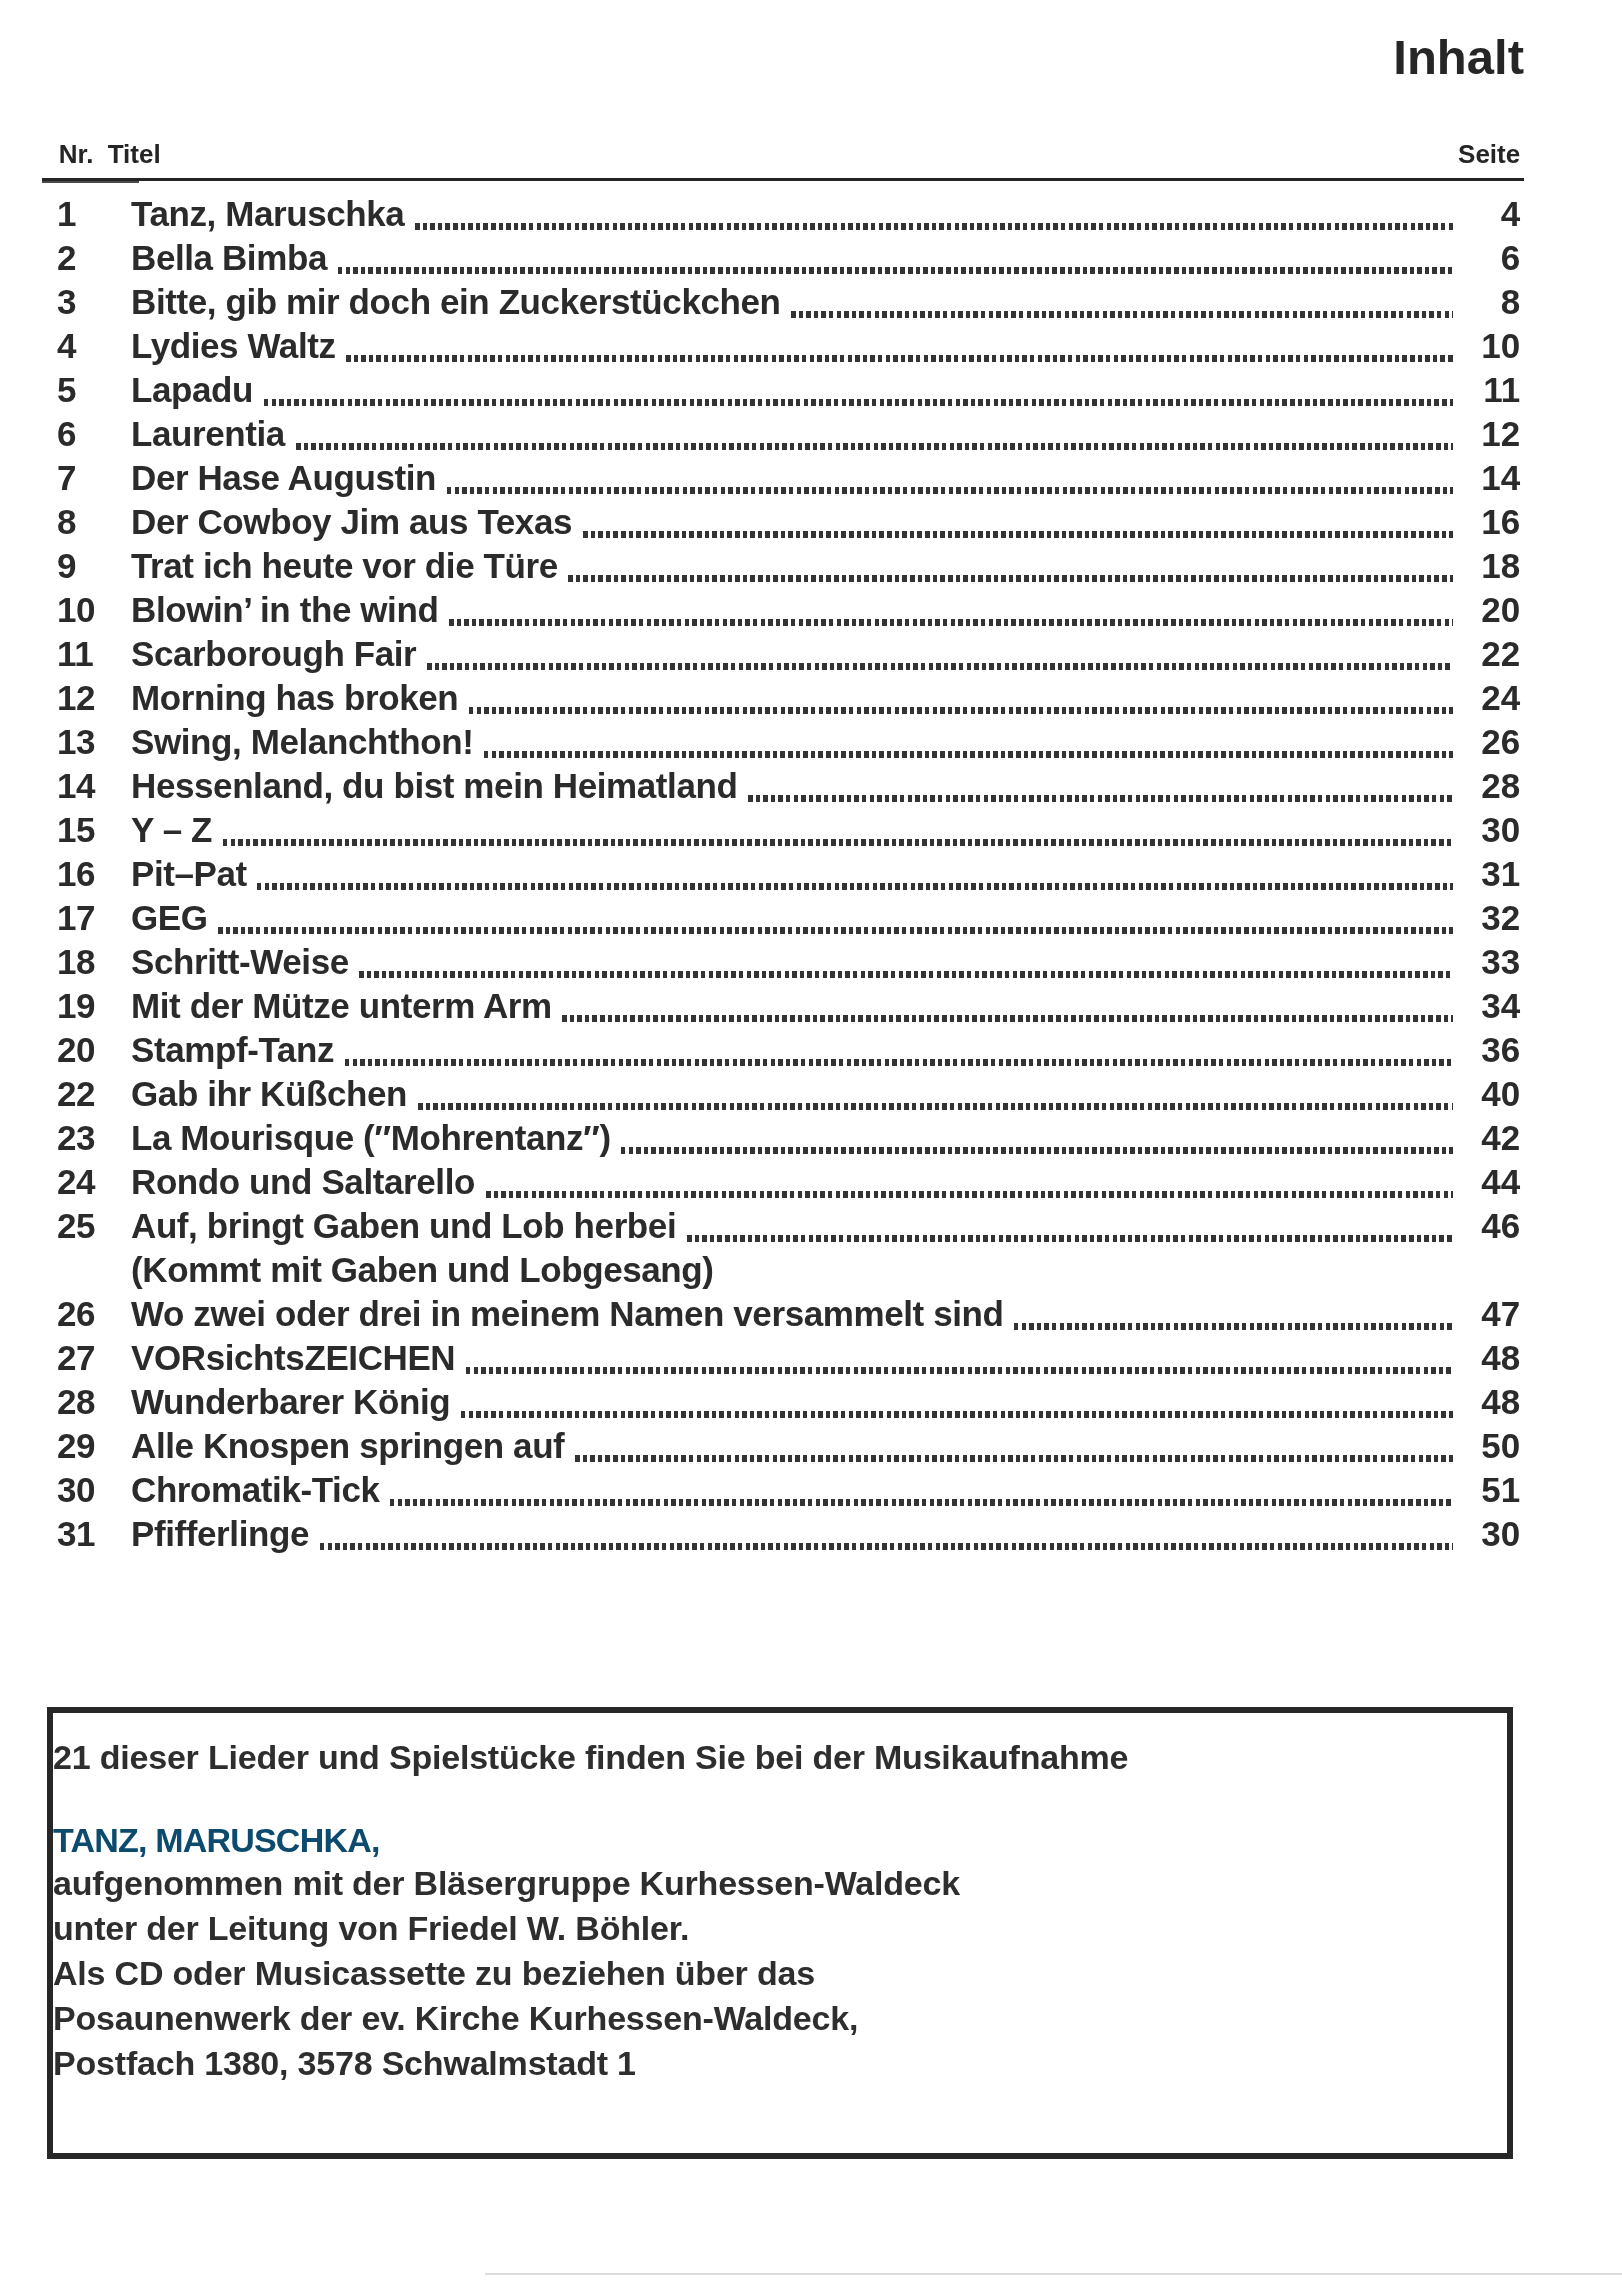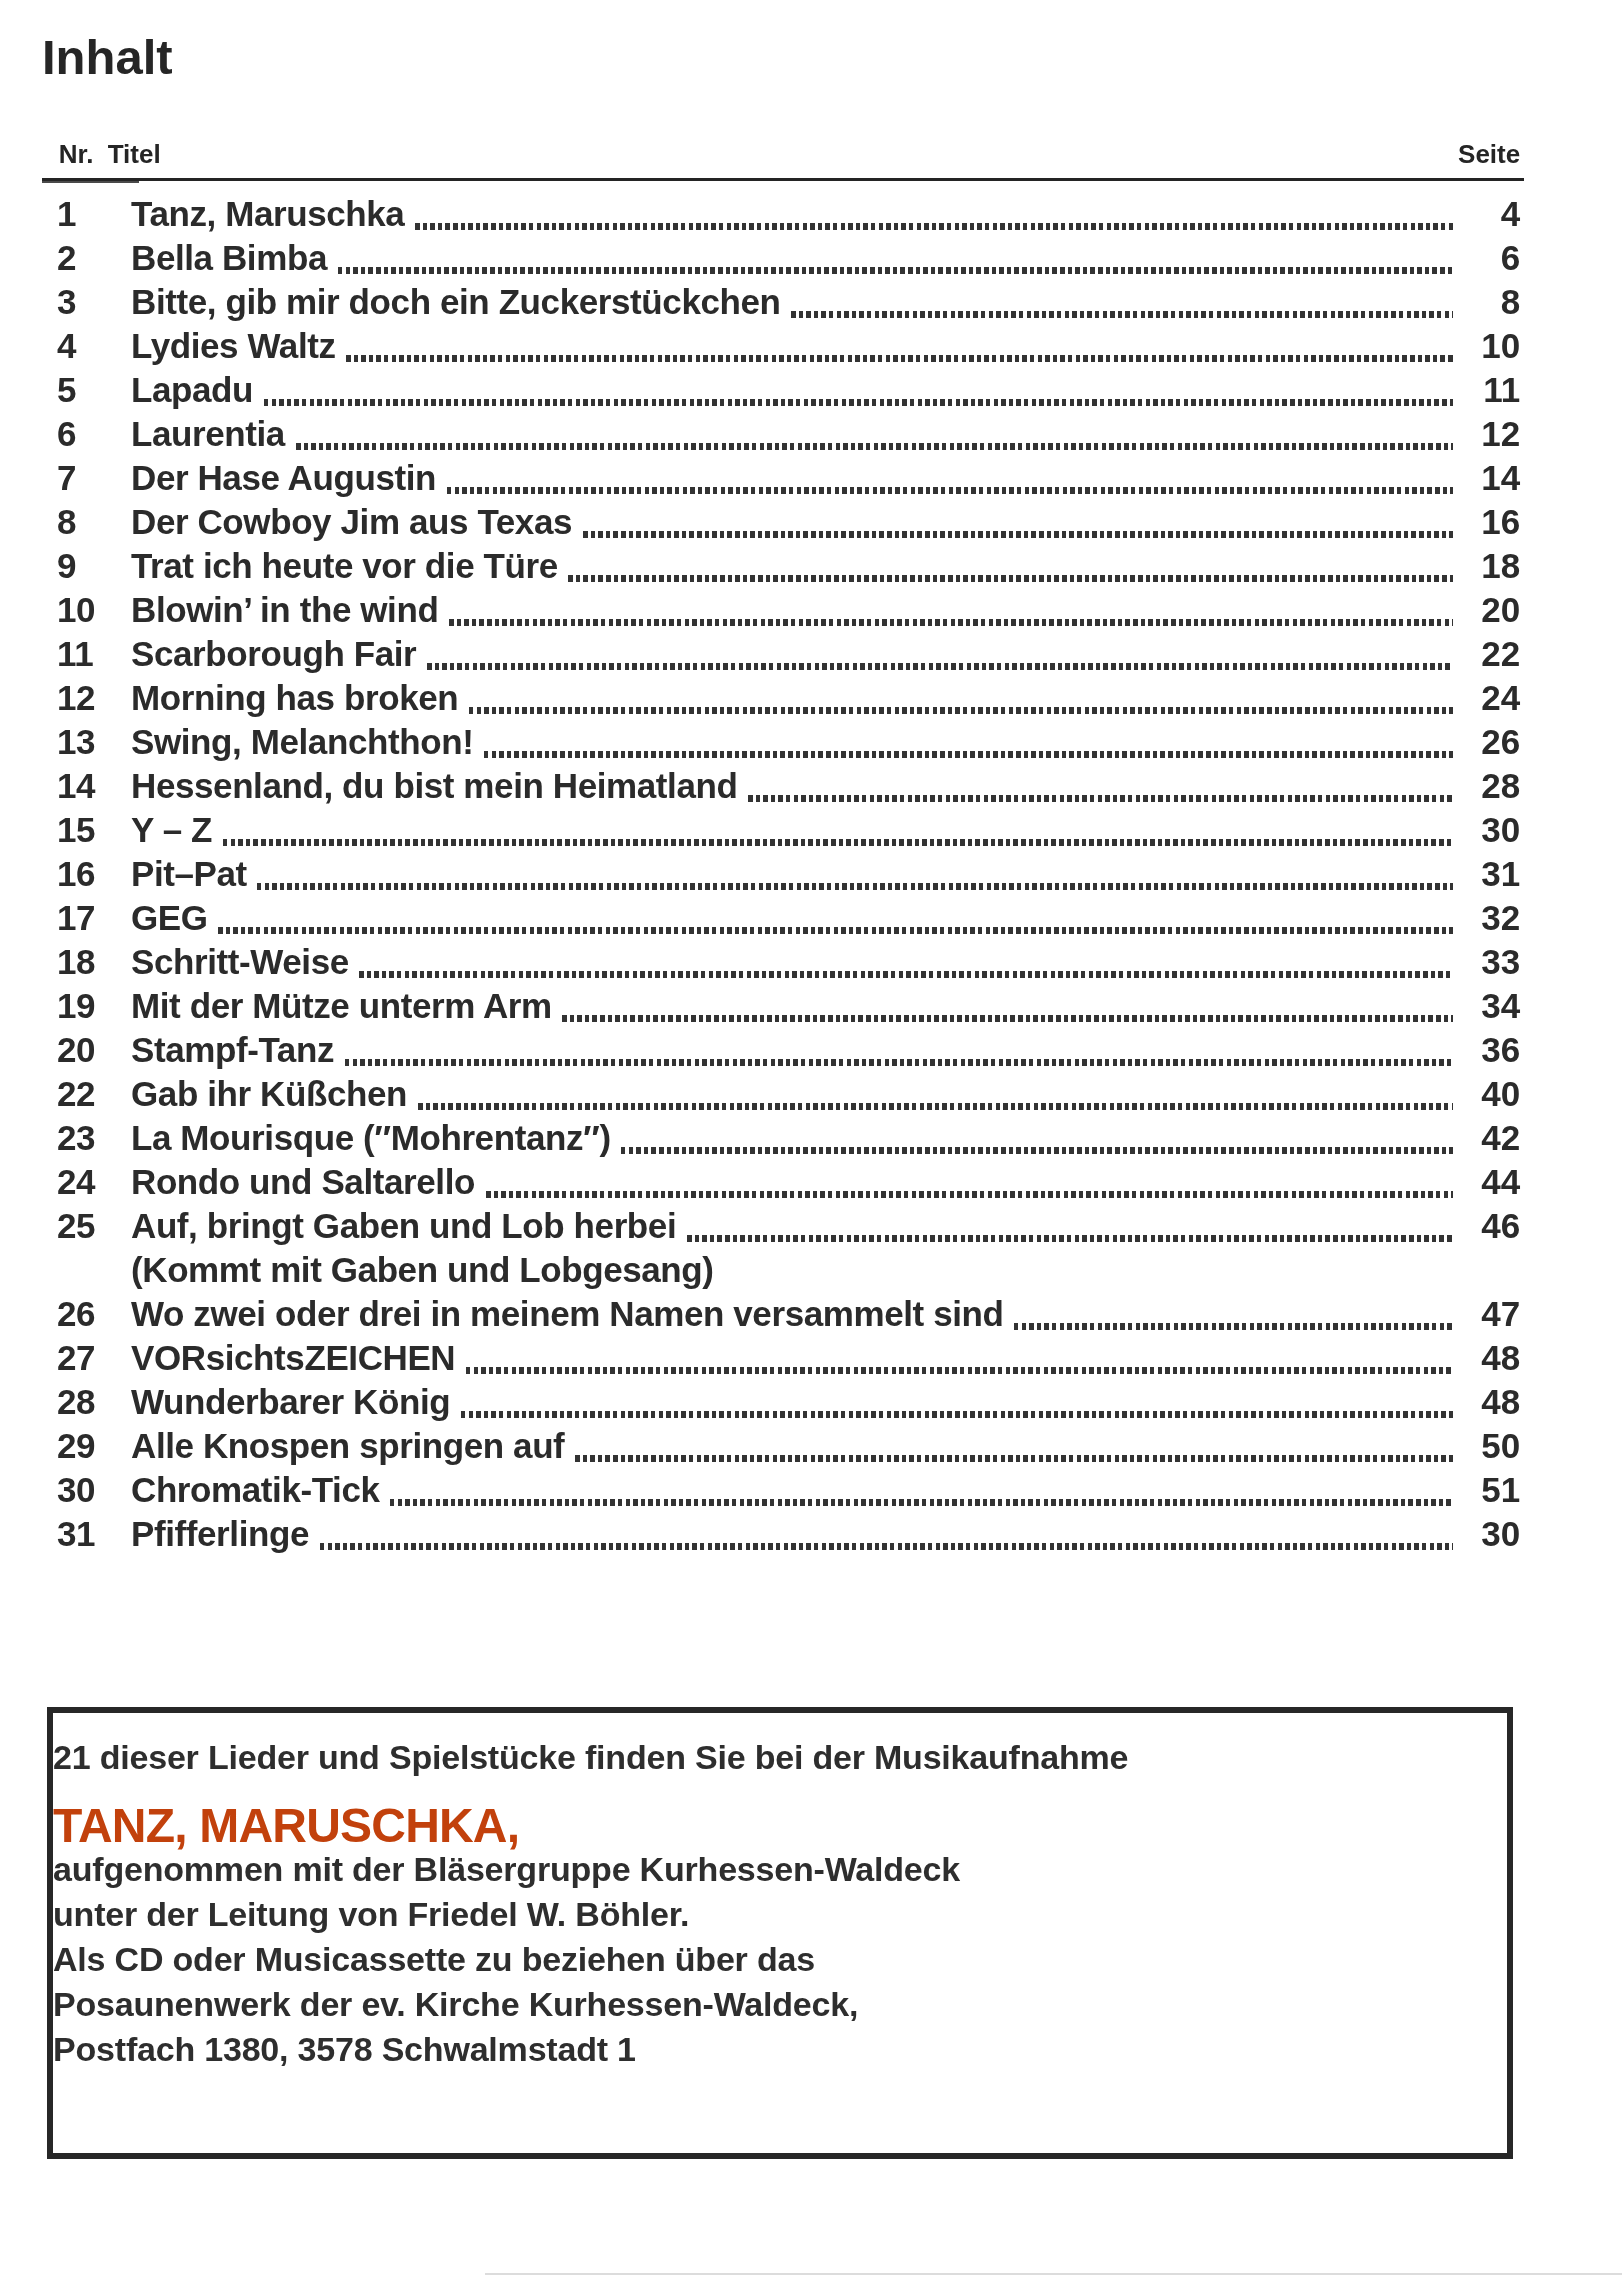--- a/index.html
+++ b/index.html
@@ -7,21 +7,21 @@
     width:1623px;height:2284px;
     background:#ffffff;
     font-family:"Liberation Sans","DejaVu Sans",sans-serif;
     color:#2a2a2a;
     position:relative;
     overflow:hidden;
   }
   .page-title{
     position:absolute;
     left:42px;width:1482px;top:29px;
-    text-align:left;
+    text-align:right;
     font-size:49px;font-weight:700;
     letter-spacing:0px;color:#262626;
   }
   .toc{
     position:absolute;left:42px;top:139px;width:1482px;
   }
   .toc-header{
     display:flex;align-items:flex-end;
     font-size:26px;font-weight:700;color:#252525;
     padding-bottom:8px;
@@ -69,22 +69,22 @@
     box-sizing:border-box;
     border:6.8px solid #272727;
     color:#2e2e2e;
   }
   .info-line{
     font-size:34px;font-weight:700;line-height:45px;
     letter-spacing:-0.2px;
   }
   .info-line.first{margin-top:23px;line-height:42px;}
   .info-line.emph{
-    margin-top:27px;
-    font-size:48px;line-height:42px;letter-spacing:-0.8px;color:#c2410c;
+    margin-top:41px;
+    font-size:34px;line-height:42px;letter-spacing:-0.8px;color:#0c4a6e;
   }
   .bottom-artifact{
     position:absolute;left:485px;top:2273px;width:1138px;height:2.3px;
     background:#dcdcdc;
   }
 </style>
 </head>
 <body>
 
 <div class="page-title">Inhalt</div>

